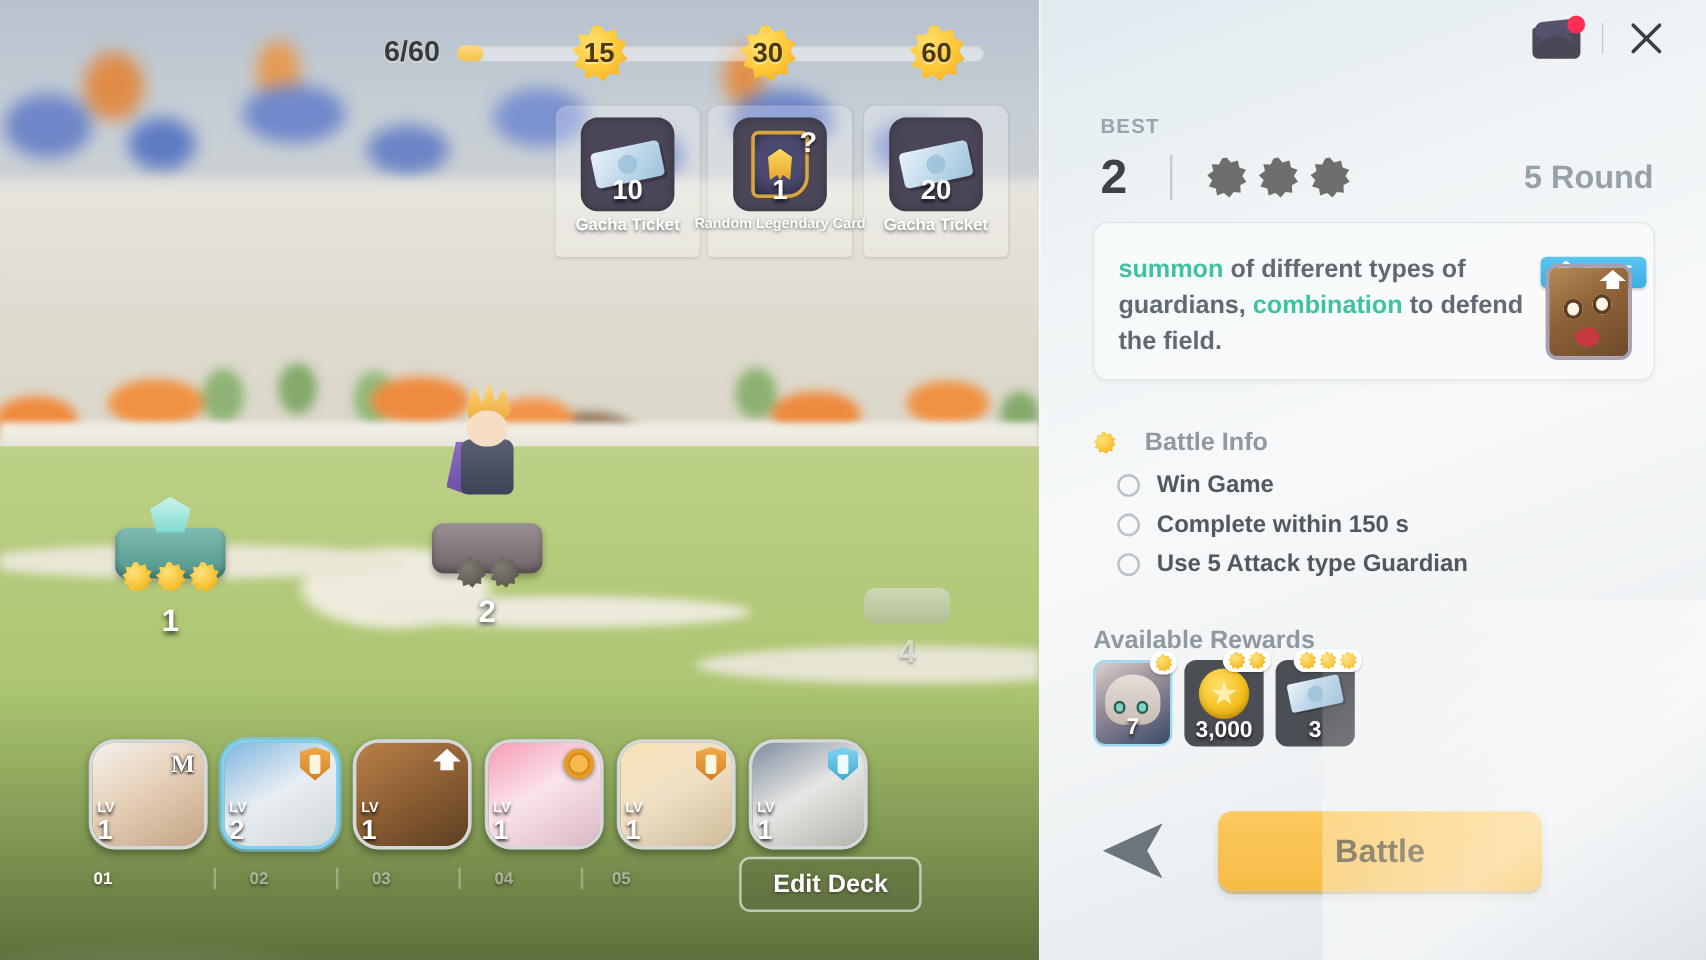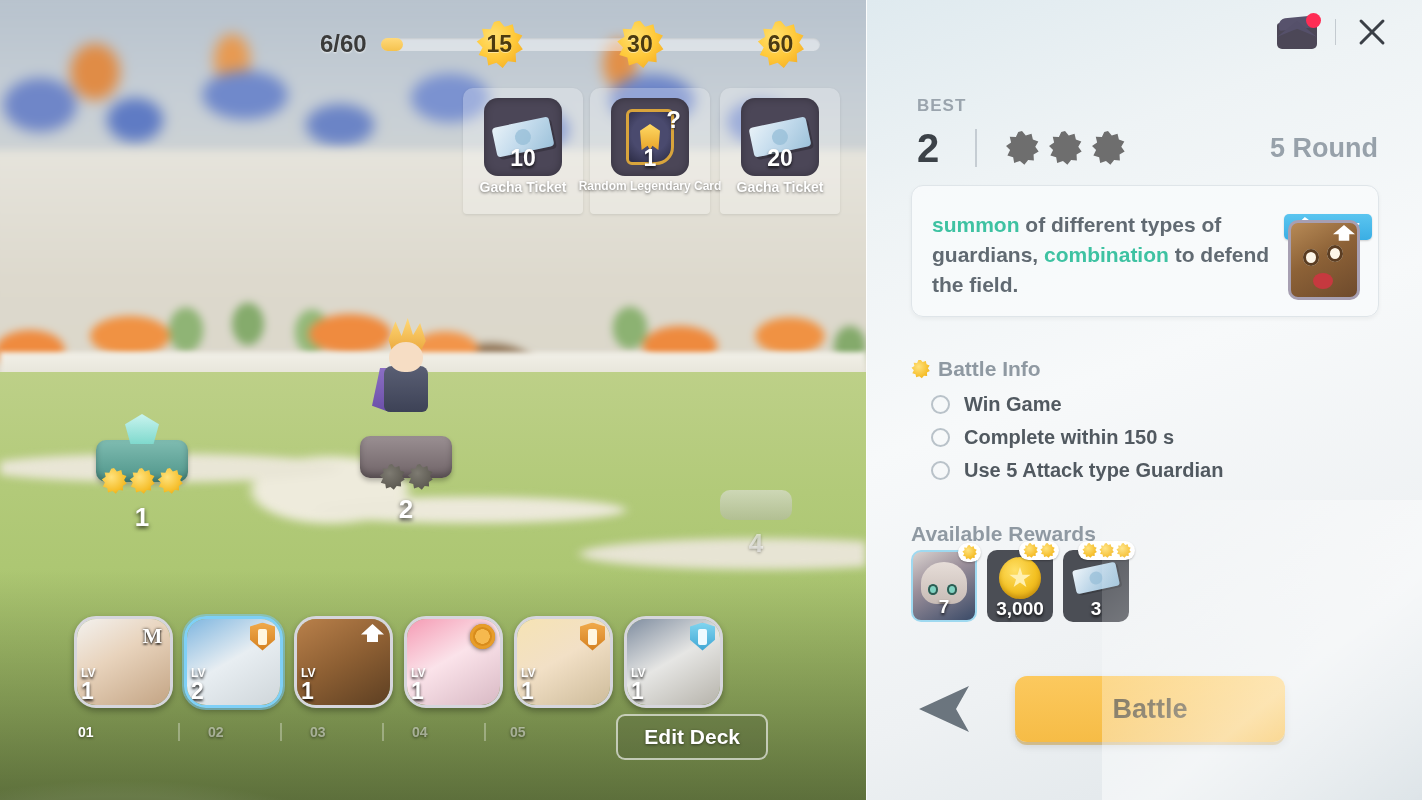--- a/index.html
+++ b/index.html
@@ -421,21 +421,21 @@
   }
   .best-badge .thumbup {
     position: absolute; left: 5px; top: 3px; width: 24px; height: 20px;
     background: #fff;
     clip-path: polygon(0 40%, 22% 40%, 22% 100%, 0 100%,
                        30% 100%, 100% 100%, 100% 48%, 72% 46%, 86% 18%, 66% 0, 40% 30%, 30% 40%);
   }
 
   .sec-title {
     position: absolute; left: 44px; font-size: 21px; font-weight: bold; color: #8f99a2;
-    display: flex; align-items: center; gap: 8px;
+    display: flex; align-items: center; gap: 24px;
   }
   .sec-title .sunicon {
     width: 19px; height: 19px;
     background: radial-gradient(circle at 40% 35%, #ffe27d, #f6bf2c 60%, #e6a314 100%);
     clip-path: polygon(50% 0%, 61% 13%, 78% 8%, 82% 25%, 98% 31%, 89% 46%, 99% 60%,
                        84% 69%, 85% 87%, 68% 85%, 57% 99%, 44% 88%, 27% 94%, 24% 77%,
                        7% 72%, 15% 56%, 3% 44%, 18% 34%, 14% 17%, 32% 18%, 39% 3%);
   }
   #battle-info-title { top: 357px; }
   .obj-list { position: absolute; left: 64px; top: 388px; right: 40px; }

